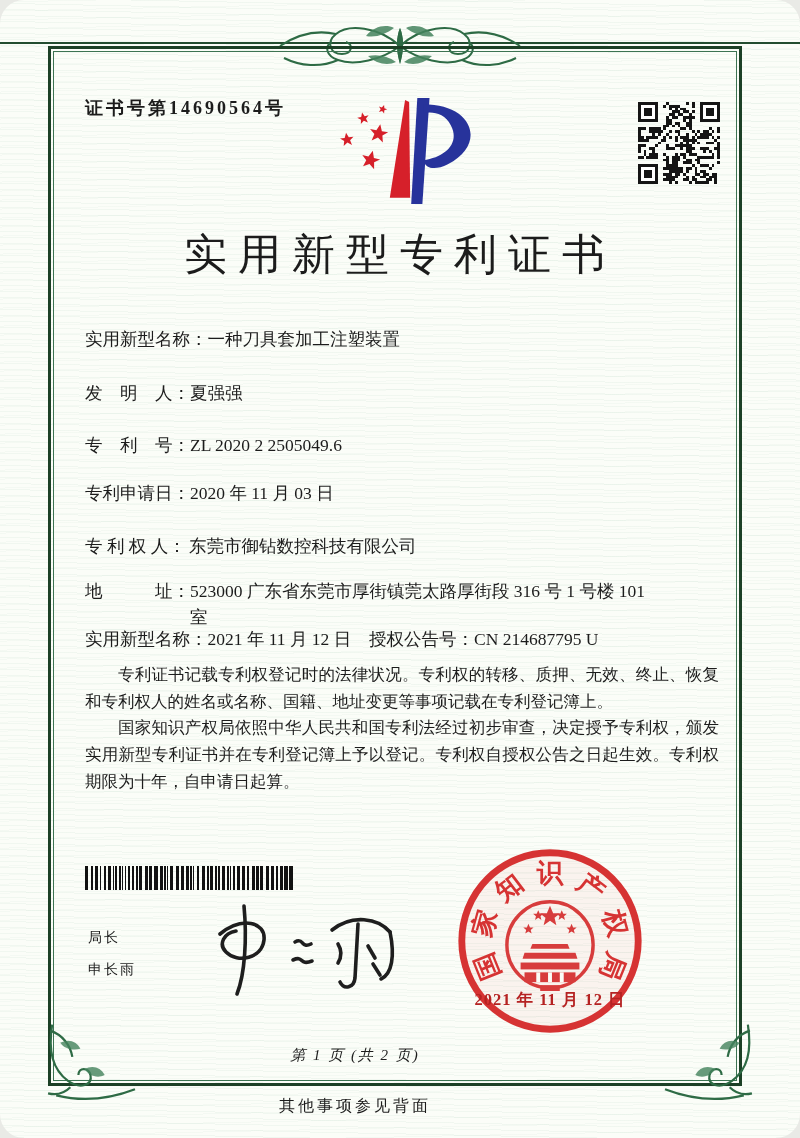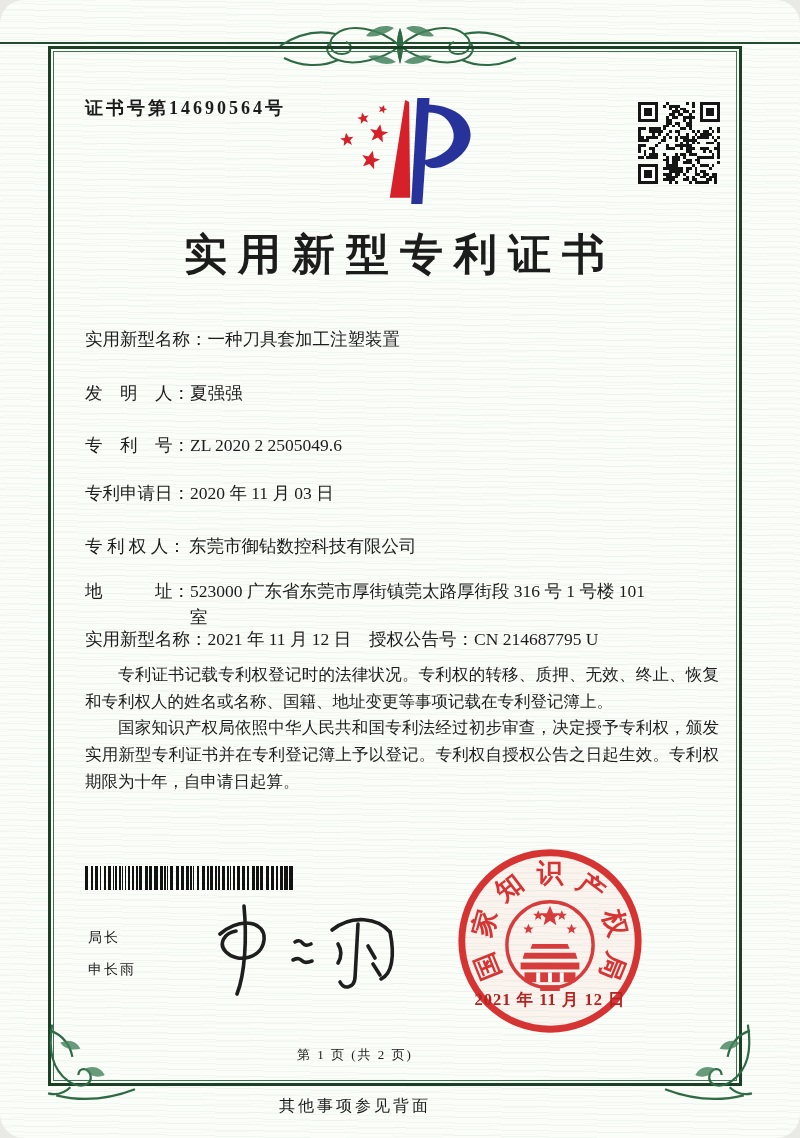--- a/index.html
+++ b/index.html
@@ -20,34 +20,34 @@
     position:absolute;left:48px;top:46px;width:694px;height:1040px;
     border:3px solid #1c4026;box-sizing:border-box;
   }
   .border-frame::after{
     content:"";position:absolute;inset:2px;border:1px solid #3c7352;
   }
   .abs{position:absolute;}
   .cert-no{left:85px;top:96px;font-size:18px;letter-spacing:3px;font-weight:bold;}
   .logo{left:326px;top:96px;width:150px;height:112px;}
   .qr{left:638px;top:102px;width:82px;height:82px;}
-  .title{left:0;top:226px;width:800px;text-align:center;font-size:43px;font-weight:bold;letter-spacing:11px;}
+  .title{left:0;top:226px;width:800px;text-align:center;font-size:43px;font-weight:normal;letter-spacing:11px;}
   .field-row{left:85px;width:640px;font-size:17.5px;line-height:1.5;position:absolute;}
   .flabel{display:inline-block;min-width:104px;vertical-align:top;}
   .fvalue{vertical-align:top;}
   .fvalue.addr{display:inline-block;width:532px;}
   .grant2{position:absolute;left:284px;top:0;}
   .paragraphs{left:85px;top:662px;width:634px;font-size:16.5px;line-height:1.62;text-align:justify;}
   .paragraphs p{margin:0;text-indent:2em;}
   .barcode{left:85px;top:866px;width:210px;height:24px;}
   .sig-block{left:88px;top:922px;font-size:14px;line-height:32px;font-weight:normal;letter-spacing:2px;}
   .signature{left:192px;top:900px;width:220px;height:100px;}
   .seal{left:452px;top:843px;width:196px;height:196px;}
   .seal-date{left:460px;top:989px;width:180px;text-align:center;font-size:16.5px;font-weight:bold;color:#b52222;letter-spacing:1px;}
-  .footer-page{left:155px;top:1046px;width:400px;text-align:center;font-size:13px;letter-spacing:2px;}
+  .footer-page{left:155px;top:1046px;width:400px;text-align:center;font-size:15px;letter-spacing:2px;font-style:italic;}
   .footer-note{left:155px;top:1096px;width:400px;text-align:center;font-size:16px;letter-spacing:3px;}
   .flourish-top{left:278px;top:16px;width:244px;height:58px;}
   .corner-bl{left:40px;top:1024px;width:96px;height:80px;}
   .corner-br{left:664px;top:1024px;width:96px;height:80px;transform:scaleX(-1);}
   #seal-chars text{font-size:27px;font-weight:bold;fill:#d63333;font-family:"Liberation Serif",serif;}
 </style>
 </head>
 <body>
 
 <div class="page">

